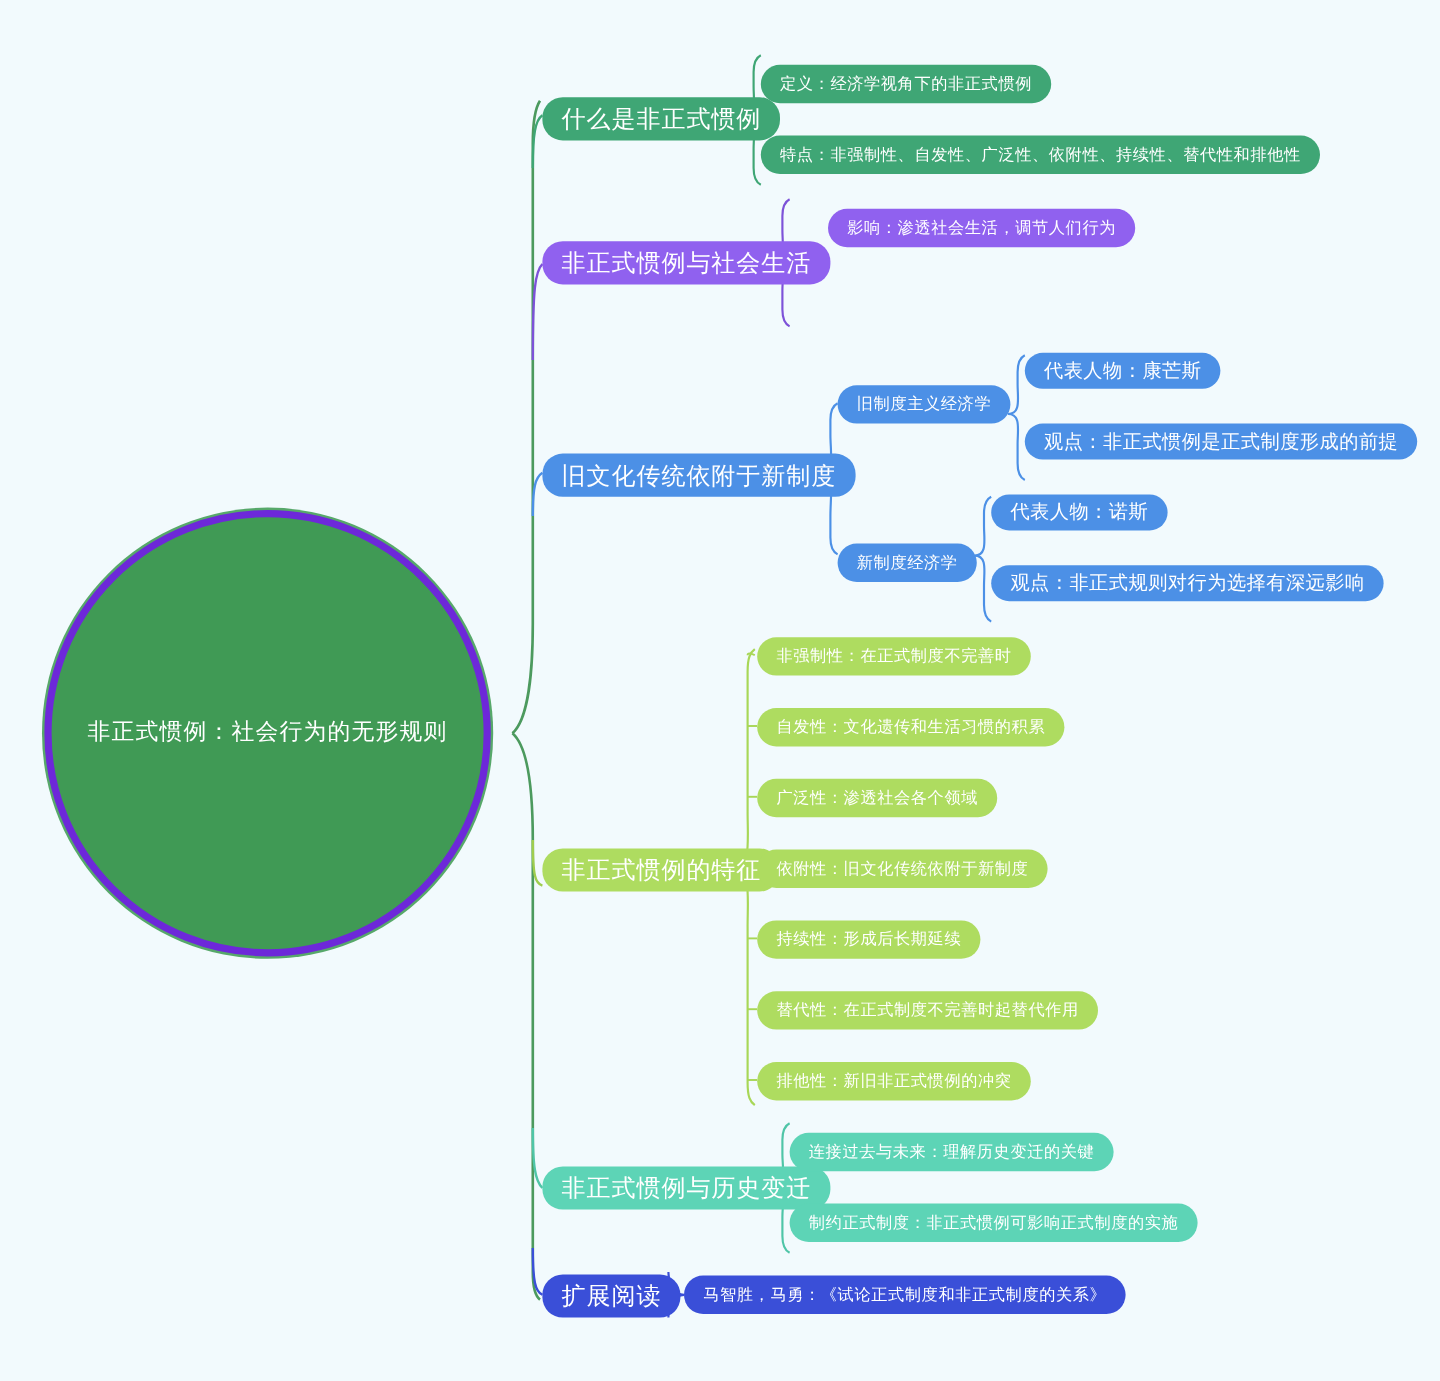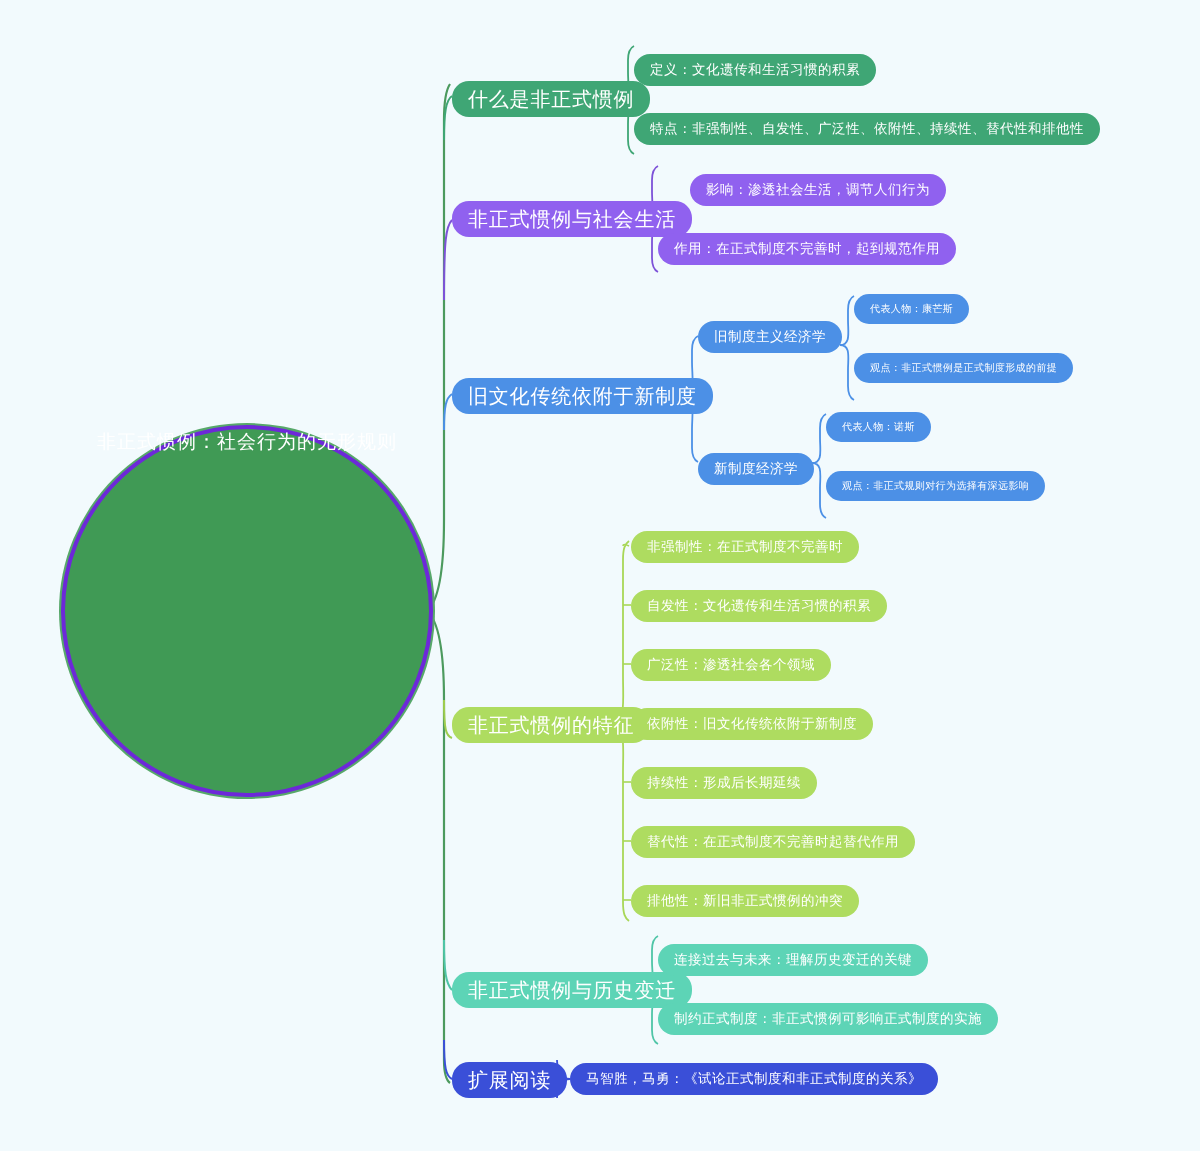--- a/index.html
+++ b/index.html
@@ -24,29 +24,30 @@
     left: 0;
     top: 0;
     width: 1200px;
     height: 1151px;
     pointer-events: none;
   }
 
   
   .root-node {
     position: absolute;
-    left: 61px;
+    left: 37px;
     top: 425px;
     width: 372px;
     height: 372px;
     border-radius: 50%;
     background: #409a55;
-    border: 4px solid #6d28d9;
+    border: 6px solid #6d28d9;
     box-shadow: 0 0 0 2px #57a86a;
     display: flex;
+    align-items: center;
     justify-content: center;
     box-sizing: border-box;
   }
   .root-label {
     color: #ffffff;
     font-size: 19px;
     letter-spacing: 1px;
     text-align: center;
     line-height: 1.4;
     padding: 0 24px;
@@ -72,21 +73,21 @@
     border-radius: 17px;
     letter-spacing: 0.8px;
   }
   .node.lvl2 {
     font-size: 13.5px;
     height: 32px;
     border-radius: 16px;
     letter-spacing: 0.5px;
   }
   .node.lvl3 {
-    font-size: 10px;
+    font-size: 16px;
     height: 30px;
     border-radius: 15px;
     letter-spacing: 0.4px;
   }
 
   
   .c-green   { background: #3fa675; }
   .c-purple  { background: #9061ef; }
   .c-blue    { background: #4c90e6; }
   .c-lime    { background: #aedc60; }
@@ -141,35 +142,32 @@
   </svg>
 
   <div class="root-node">
     <span class="root-label">非正式惯例：社会行为的无形规则</span>
   </div>
 
   <div class="node lvl1 c-green" style="left:452px; top:81px;">
     <span>什么是非正式惯例</span>
   </div>
   <div class="node lvl2 c-green" style="left:634px; top:54px;">
-    <span>定义：文化遗传和生活习惯的积累</span>
+    <span>定义：经济学视角下的非正式惯例</span>
   </div>
   <div class="node lvl2 c-green" style="left:634px; top:113px;">
     <span>特点：非强制性、自发性、广泛性、依附性、持续性、替代性和排他性</span>
   </div>
 
   <div class="node lvl1 c-purple" style="left:452px; top:201px;">
     <span>非正式惯例与社会生活</span>
   </div>
   <div class="node lvl2 c-purple" style="left:690px; top:174px;">
     <span>影响：渗透社会生活，调节人们行为</span>
   </div>
-  <div class="node lvl2 c-purple" style="left:658px; top:233px;">
-    <span>作用：在正式制度不完善时，起到规范作用</span>
-  </div>
 
   <div class="node lvl1 c-blue" style="left:452px; top:378px;">
     <span>旧文化传统依附于新制度</span>
   </div>
 
   <div class="node lvl2 c-blue" style="left:698px; top:321px;">
     <span>旧制度主义经济学</span>
   </div>
   <div class="node lvl3 c-blue" style="left:854px; top:294px;">
     <span>代表人物：康芒斯</span>

